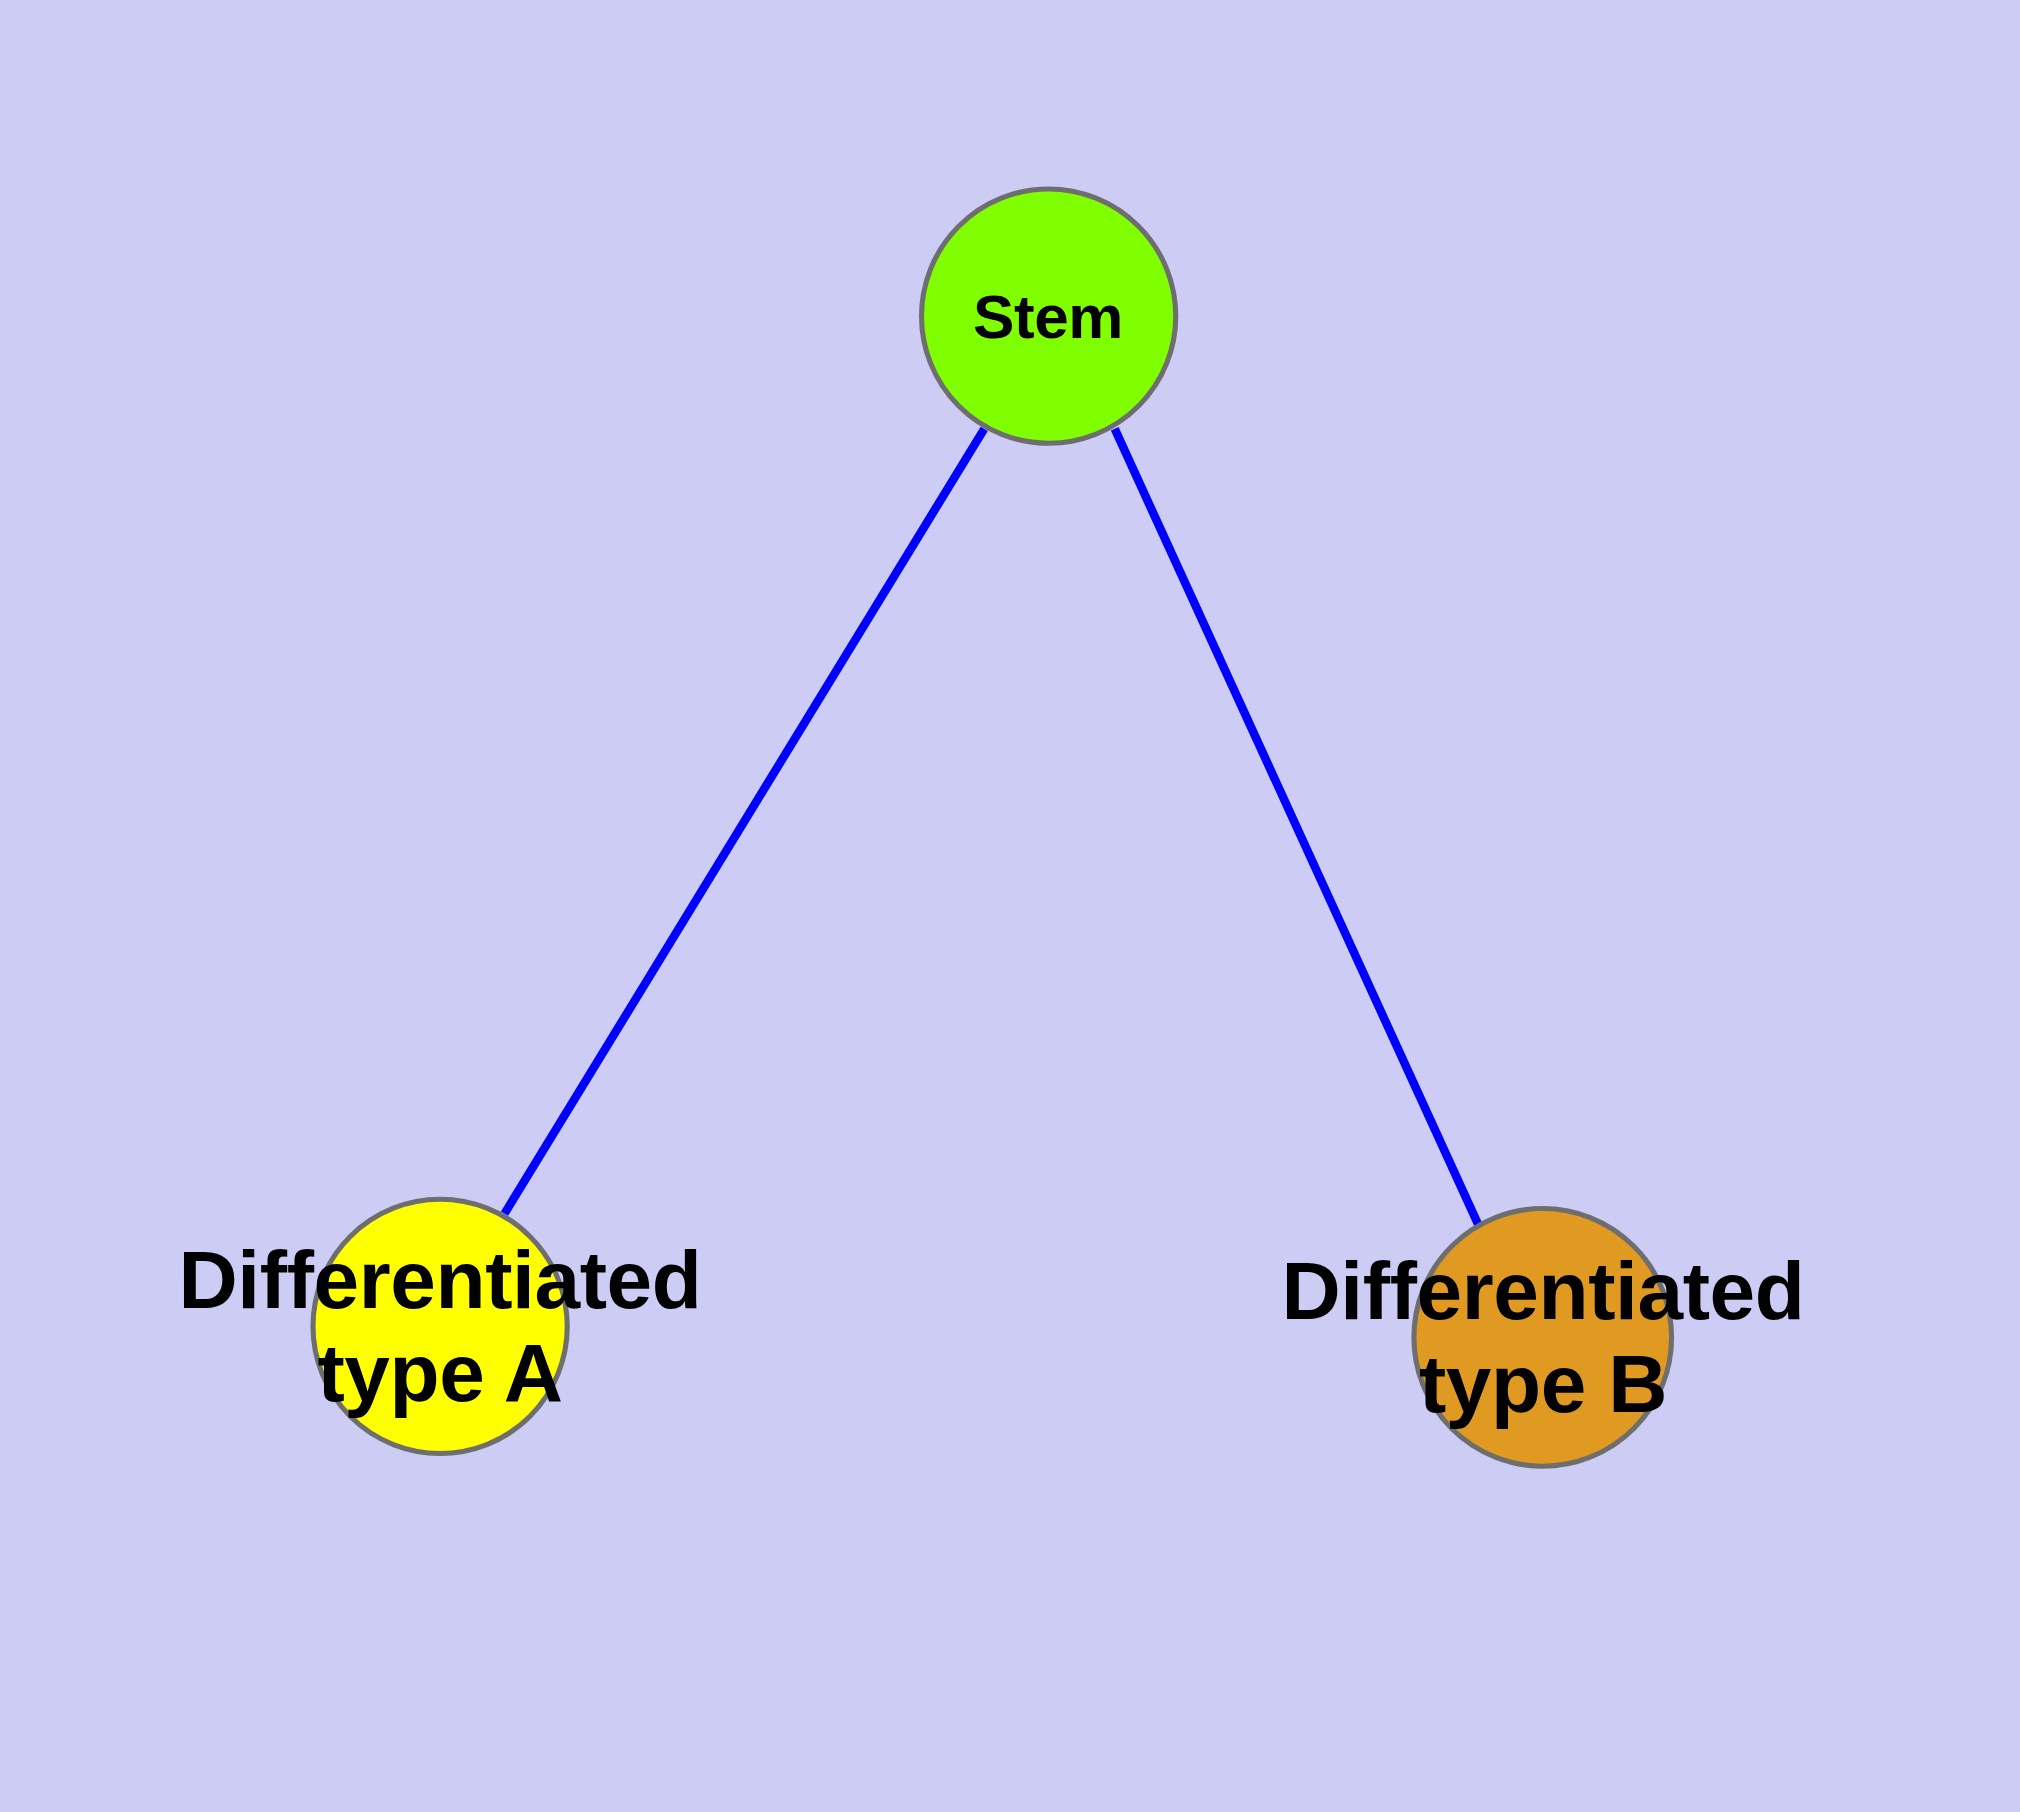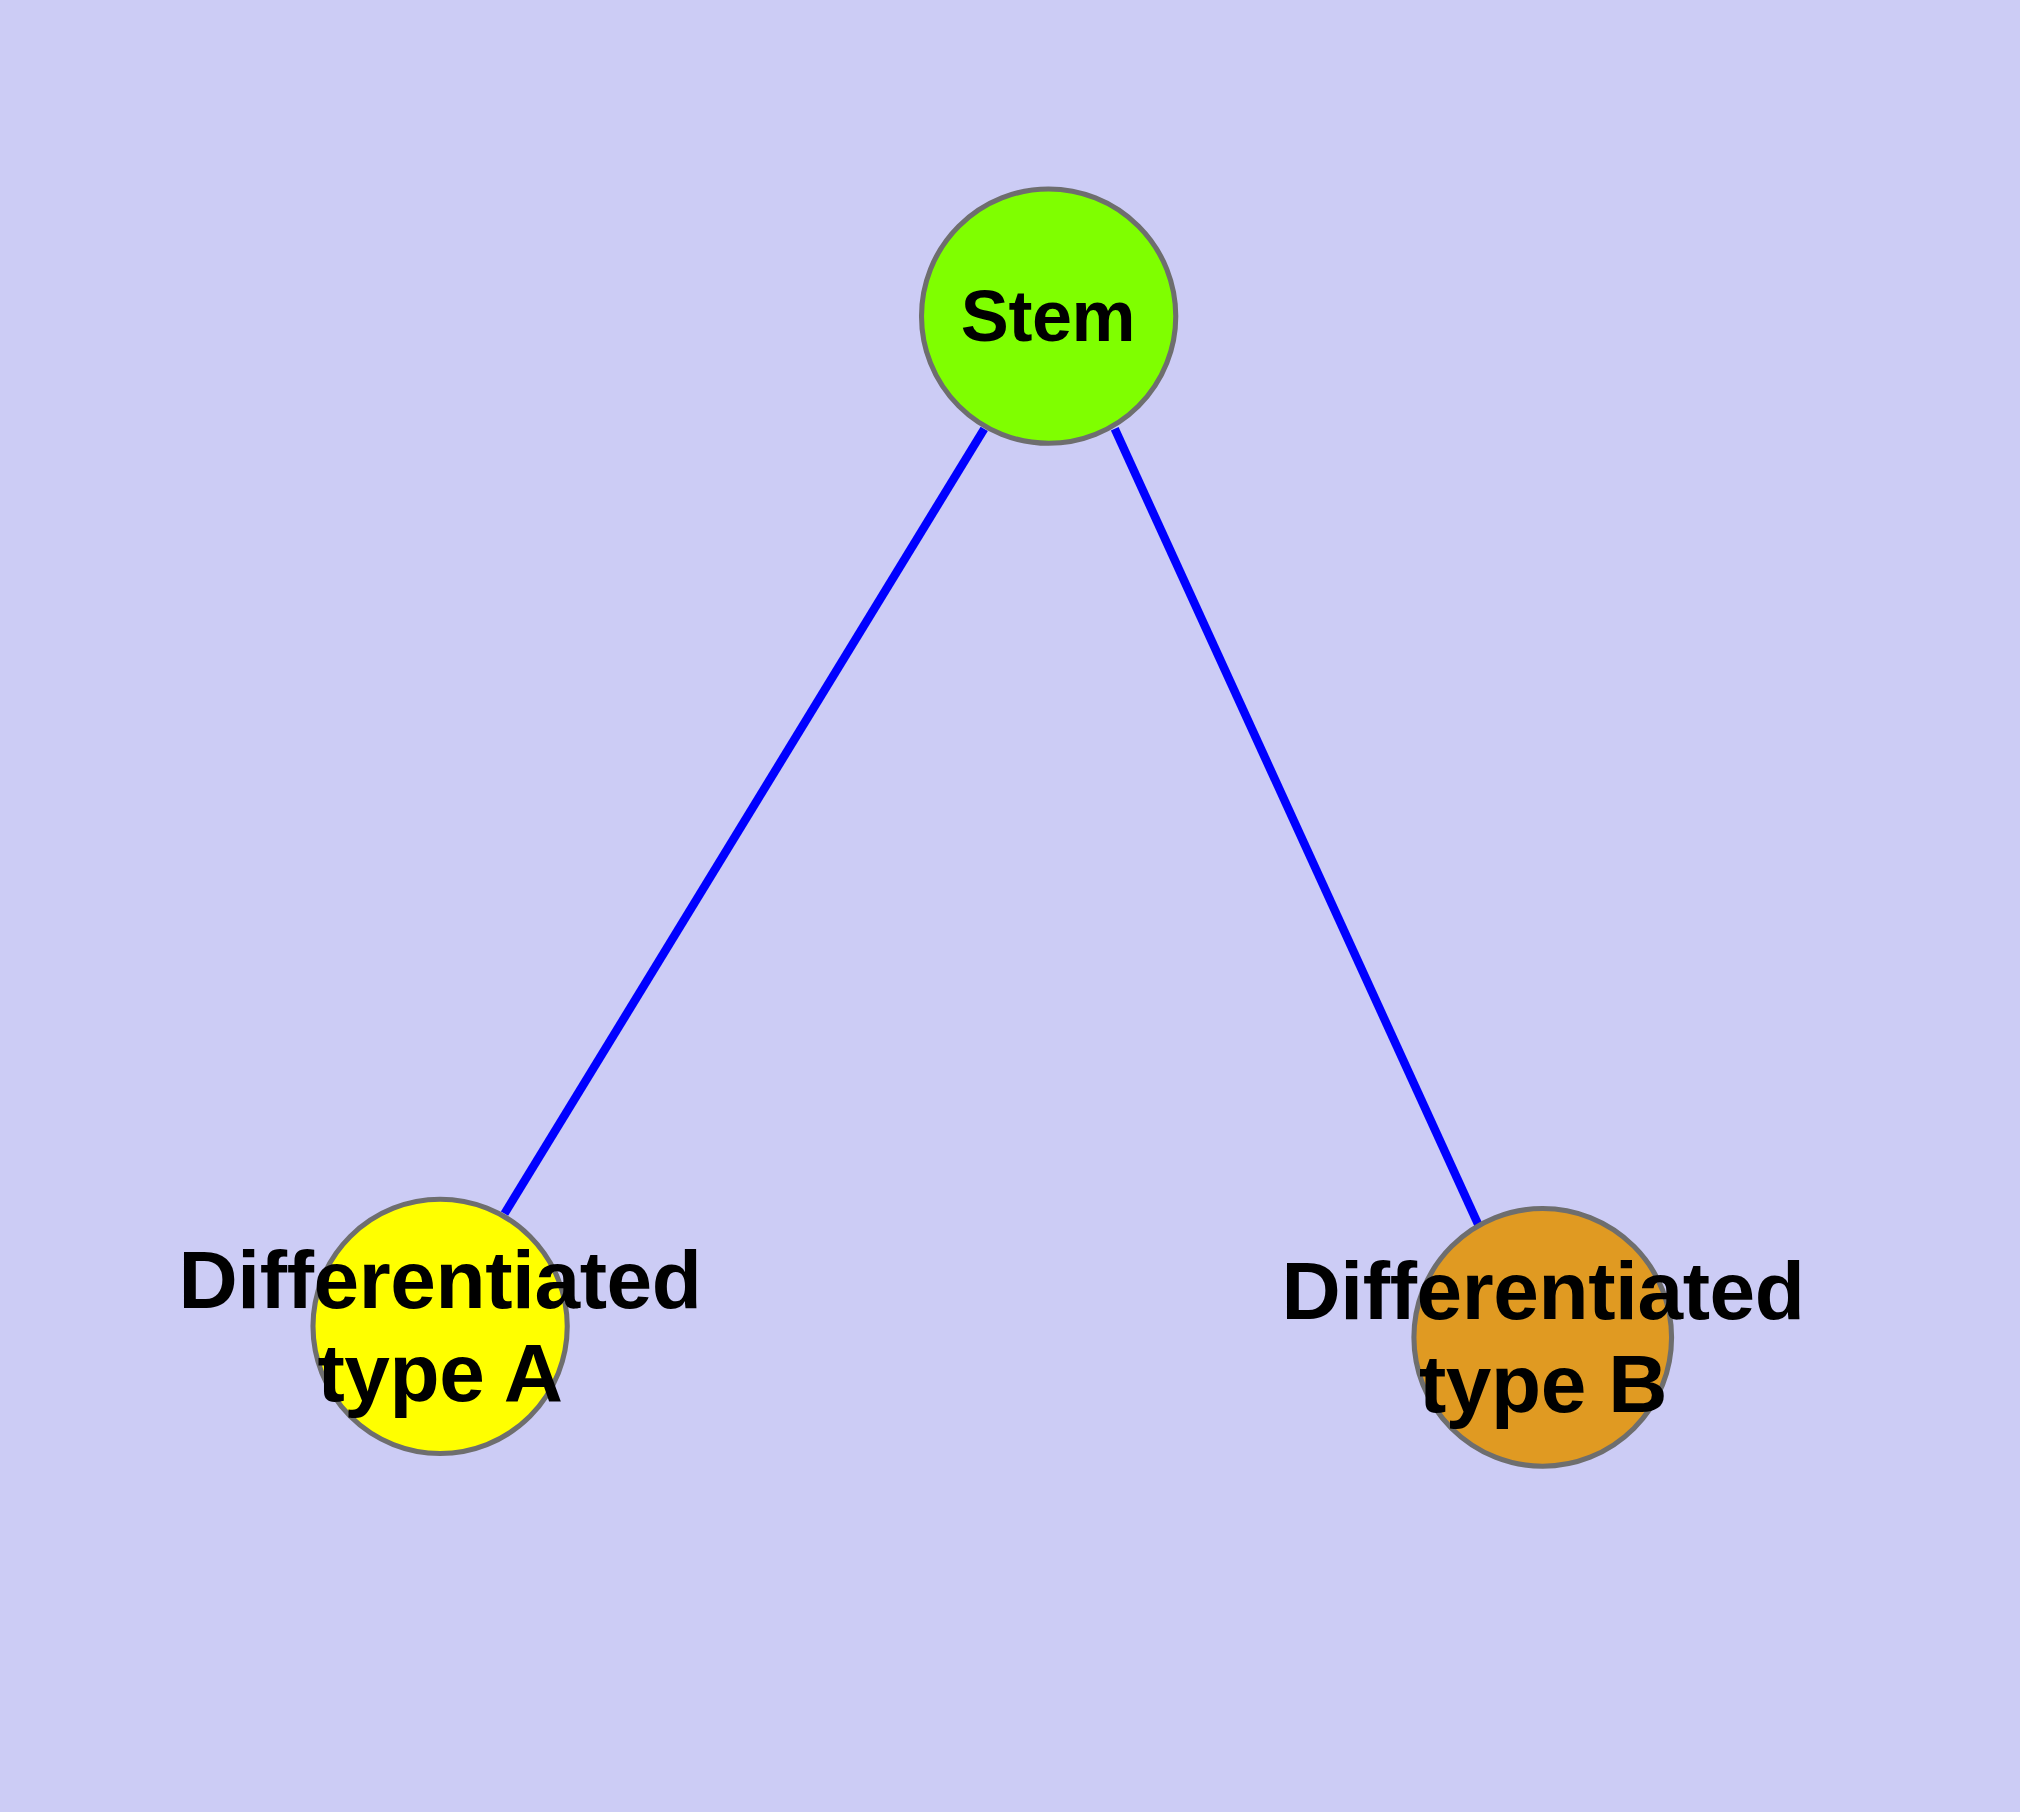--- a/index.html
+++ b/index.html
@@ -56,20 +56,20 @@
       <line id="edge-1" stroke-linecap="butt" x1="1315" y1="506" x2="1744" y2="1445" stroke="#0000FF" stroke-width="10"></line>
     </g>
 
     <g>
       <circle id="node-0" cx="1237" cy="373" r="150" fill="#7FFF00" stroke="#6E6E6E" stroke-width="6"></circle>
       <circle id="node-1" cx="519" cy="1565" r="150" fill="#FFFF00" stroke="#6E6E6E" stroke-width="6"></circle>
       <circle id="node-2" cx="1820" cy="1578" r="152" fill="#E09A22" stroke="#6E6E6E" stroke-width="6"></circle>
     </g>
   </svg>
 
-  <div class="node-label" id="label-0" style="left: 1048px; top: 316px; color: rgb(0, 0, 0); font-size: 72px; line-height: 93px; font-weight: bold;">Stem</div>
+  <div class="node-label" id="label-0" style="left: 1048px; top: 316px; color: rgb(0, 0, 0); font-size: 62px; line-height: 93px; font-weight: bold;">Stem</div>
   <div class="node-label" id="label-1" style="left: 440px; top: 1326px; color: rgb(0, 0, 0); font-size: 82px; line-height: 93px; font-weight: bold;">Differentiated
 type A</div>
   <div class="node-label" id="label-2" style="left: 1543px; top: 1337px; color: rgb(0, 0, 0); font-size: 82px; line-height: 93px; font-weight: bold;">Differentiated
 type B</div>
 
 </div>
 
 
 </body></html>

